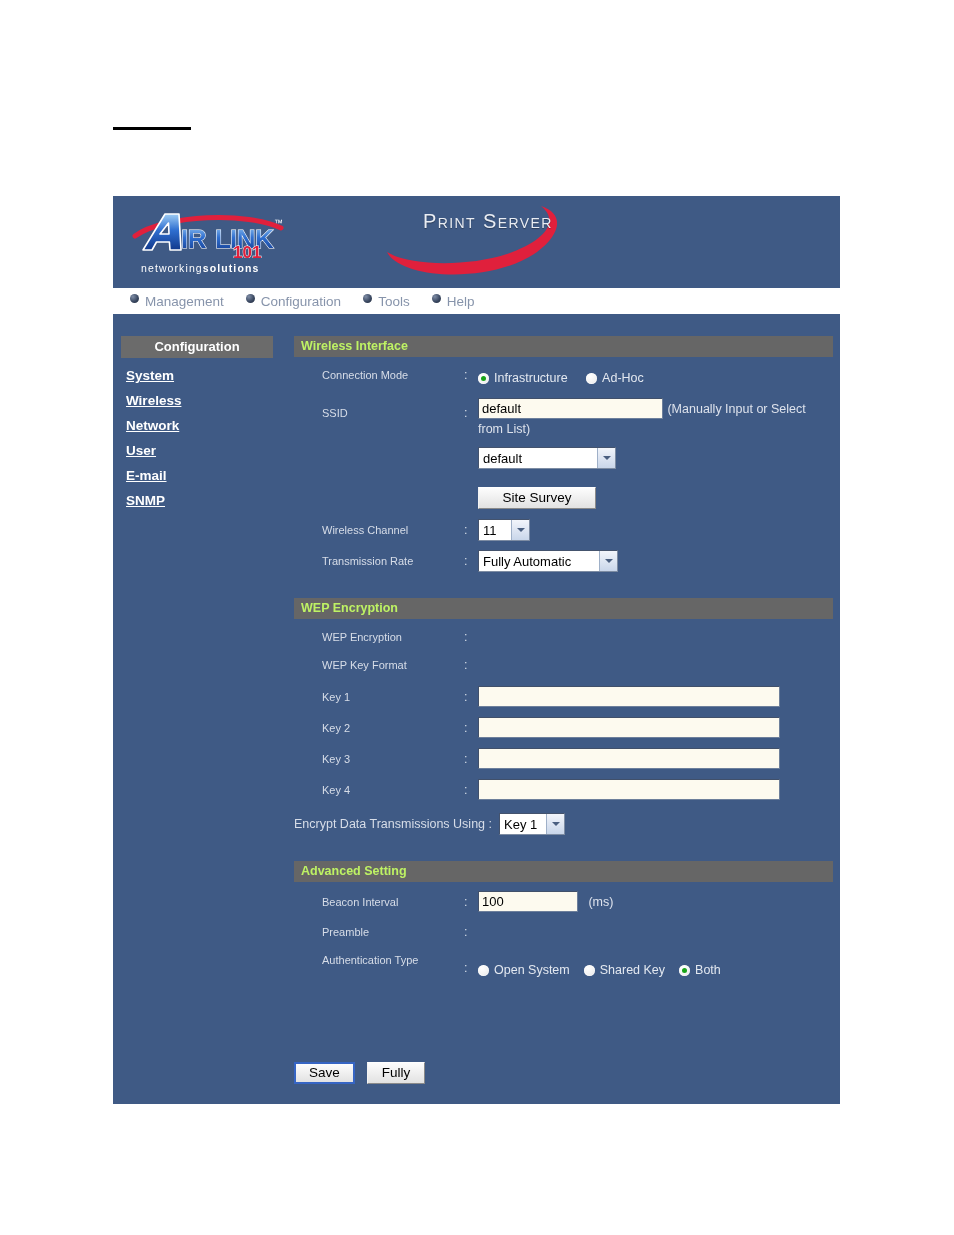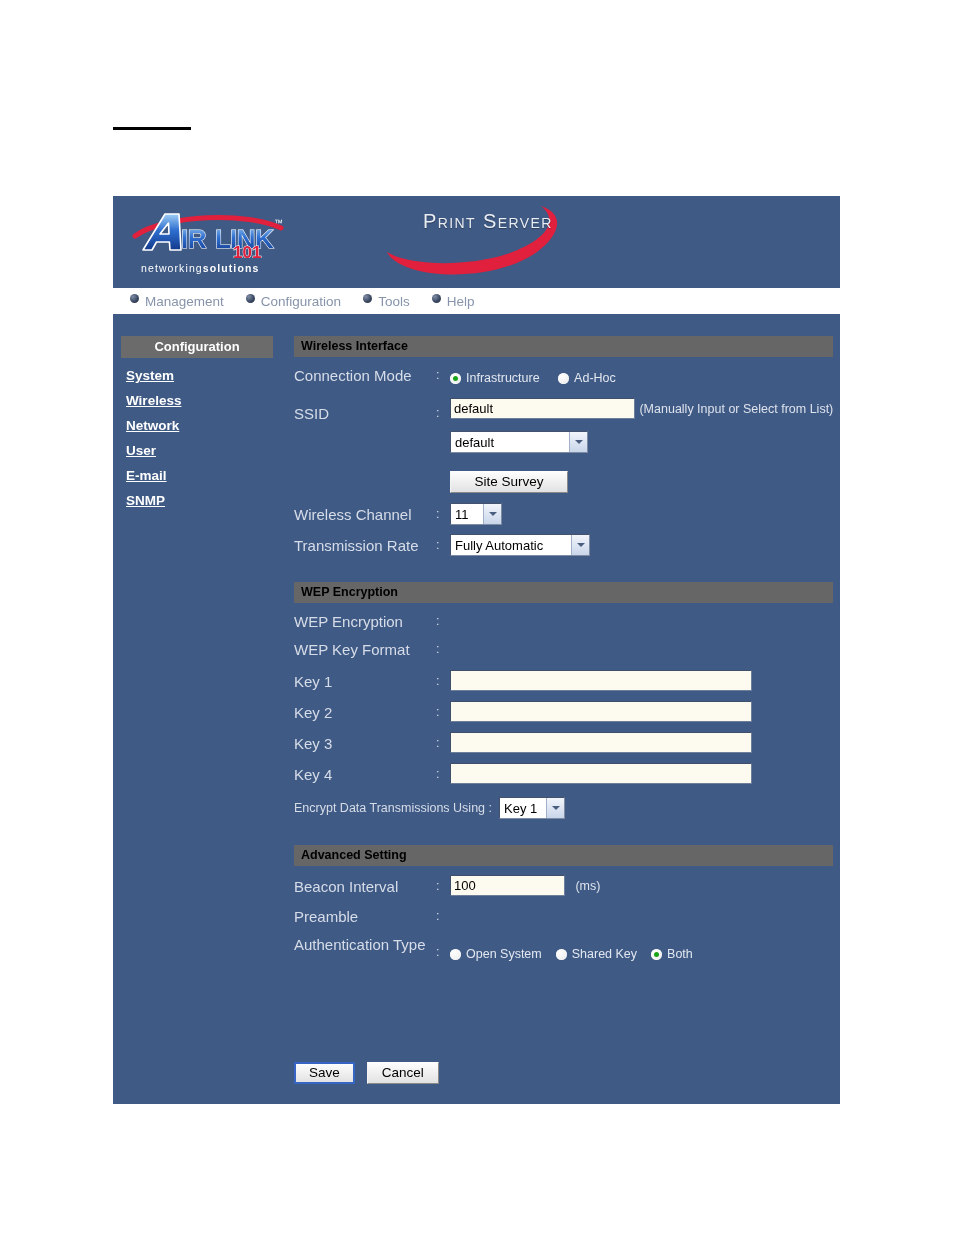--- a/index.html
+++ b/index.html
@@ -156,42 +156,43 @@
   .content {
     position: absolute;
     left: 181px;
     top: 22px;
     width: 540px;
   }
 
   
   .sect-bar {
     background: #666666;
-    color: #000000;
+    color: #bef264;
     font-size: 12.5px;
     font-weight: bold;
     padding: 3px 0 4px 7px;
     width: 539px;
     box-sizing: border-box;
     margin-bottom: 9px;
   }
 
   
   .row {
     display: flex;
     align-items: flex-start;
     margin-bottom: 8px;
   }
   .lbl {
     width: 142px;
     flex: none;
-    font-size: 15px;
+    font-size: 11px;
     color: #d7dde8;
     padding-top: 2px;
     line-height: 15px;
+    margin-left: 28px;
   }
   .colon {
     width: 14px;
     flex: none;
     font-size: 12.5px;
     color: #d7dde8;
     padding-top: 2px;
   }
   .fld { flex: 1; }
 
@@ -238,21 +239,21 @@
     border-left-color: #41506a;
     font-family: "Liberation Sans", sans-serif;
     font-size: 13px;
     color: #000000;
     padding: 1px 3px;
     box-sizing: border-box;
     height: 21px;
   }
   .txt-ssid { width: 185px; }
   .txt-key  { width: 302px; }
-  .txt-beacon { width: 115px; }
+  .txt-beacon { width: 100px; }
 
   .hint {
     font-size: 12.5px;
     color: #dde2ec;
     line-height: 16px;
   }
   .unit {
     font-size: 12.5px;
     color: #dde2ec;
     margin-left: 6px;
@@ -551,17 +552,17 @@
             <span class="dot"></span>
             <span>Both</span>
           </div>
         </div>
       </div>
 
     </div>
 
     <div class="actions">
       <button class="btn btn-focus">Save</button>
-      <button class="btn">Cancel</button>
+      <button class="btn">Fully</button>
     </div>
 
   </div>
 </div>
 
 </body></html>

